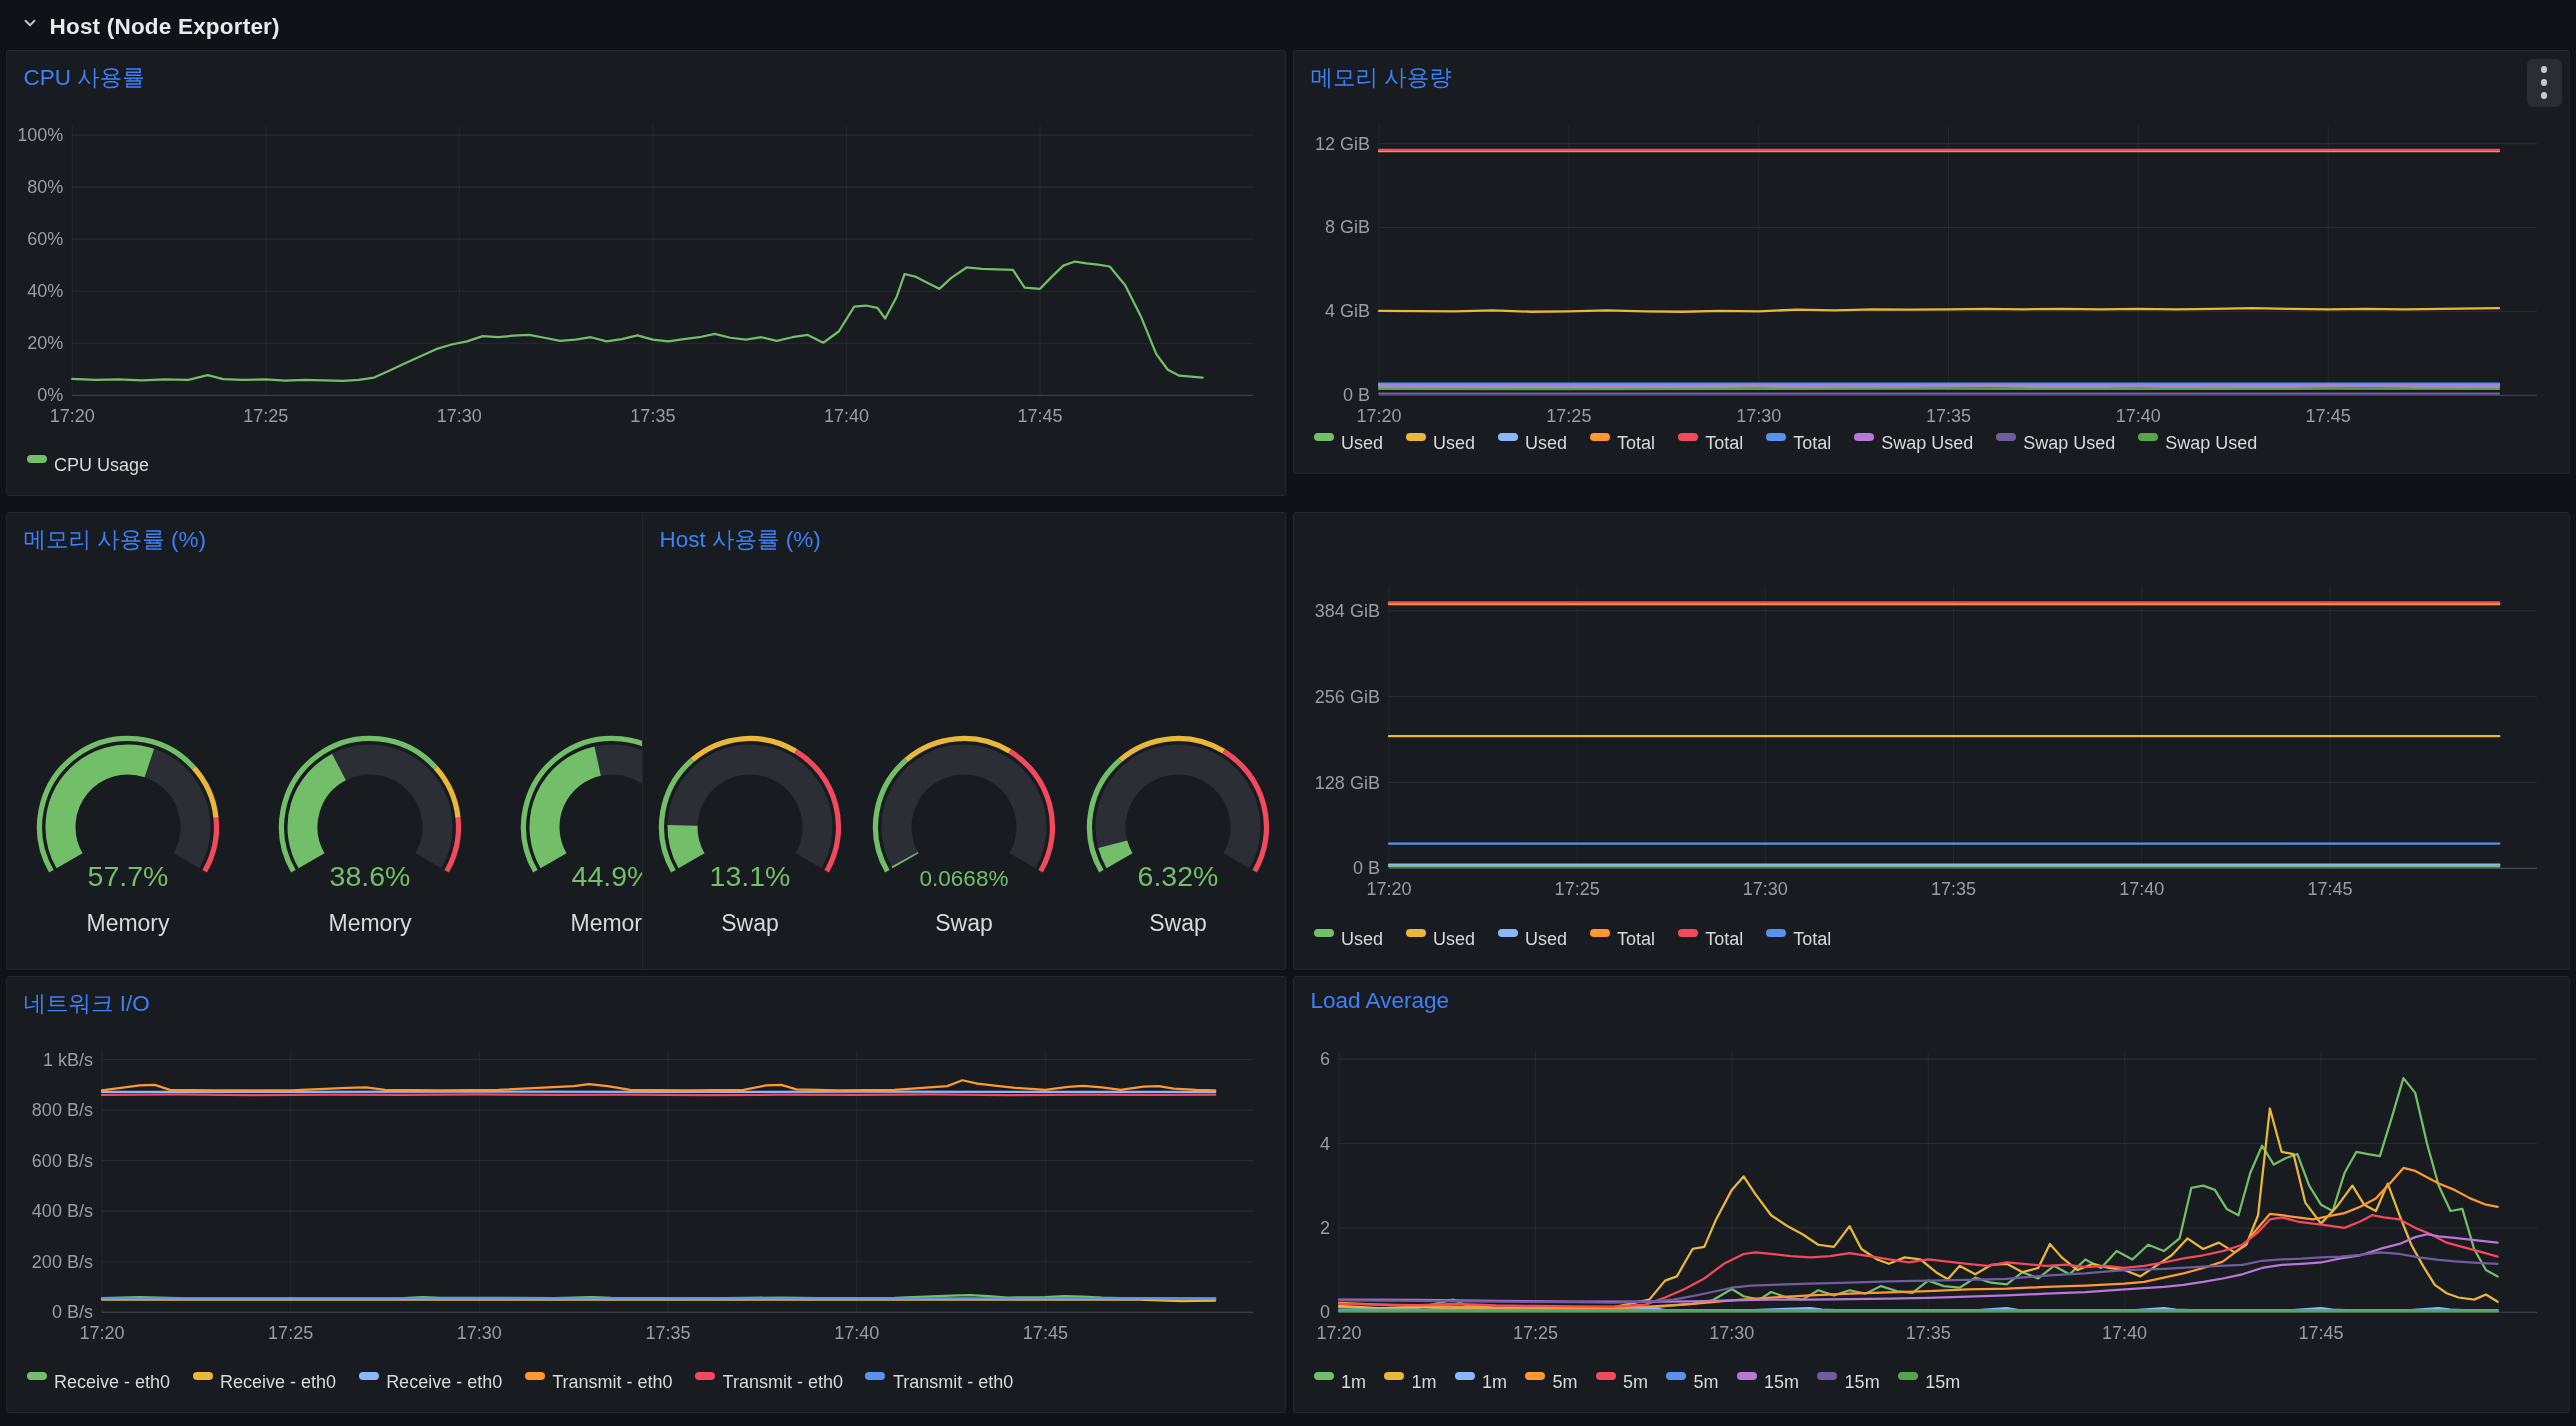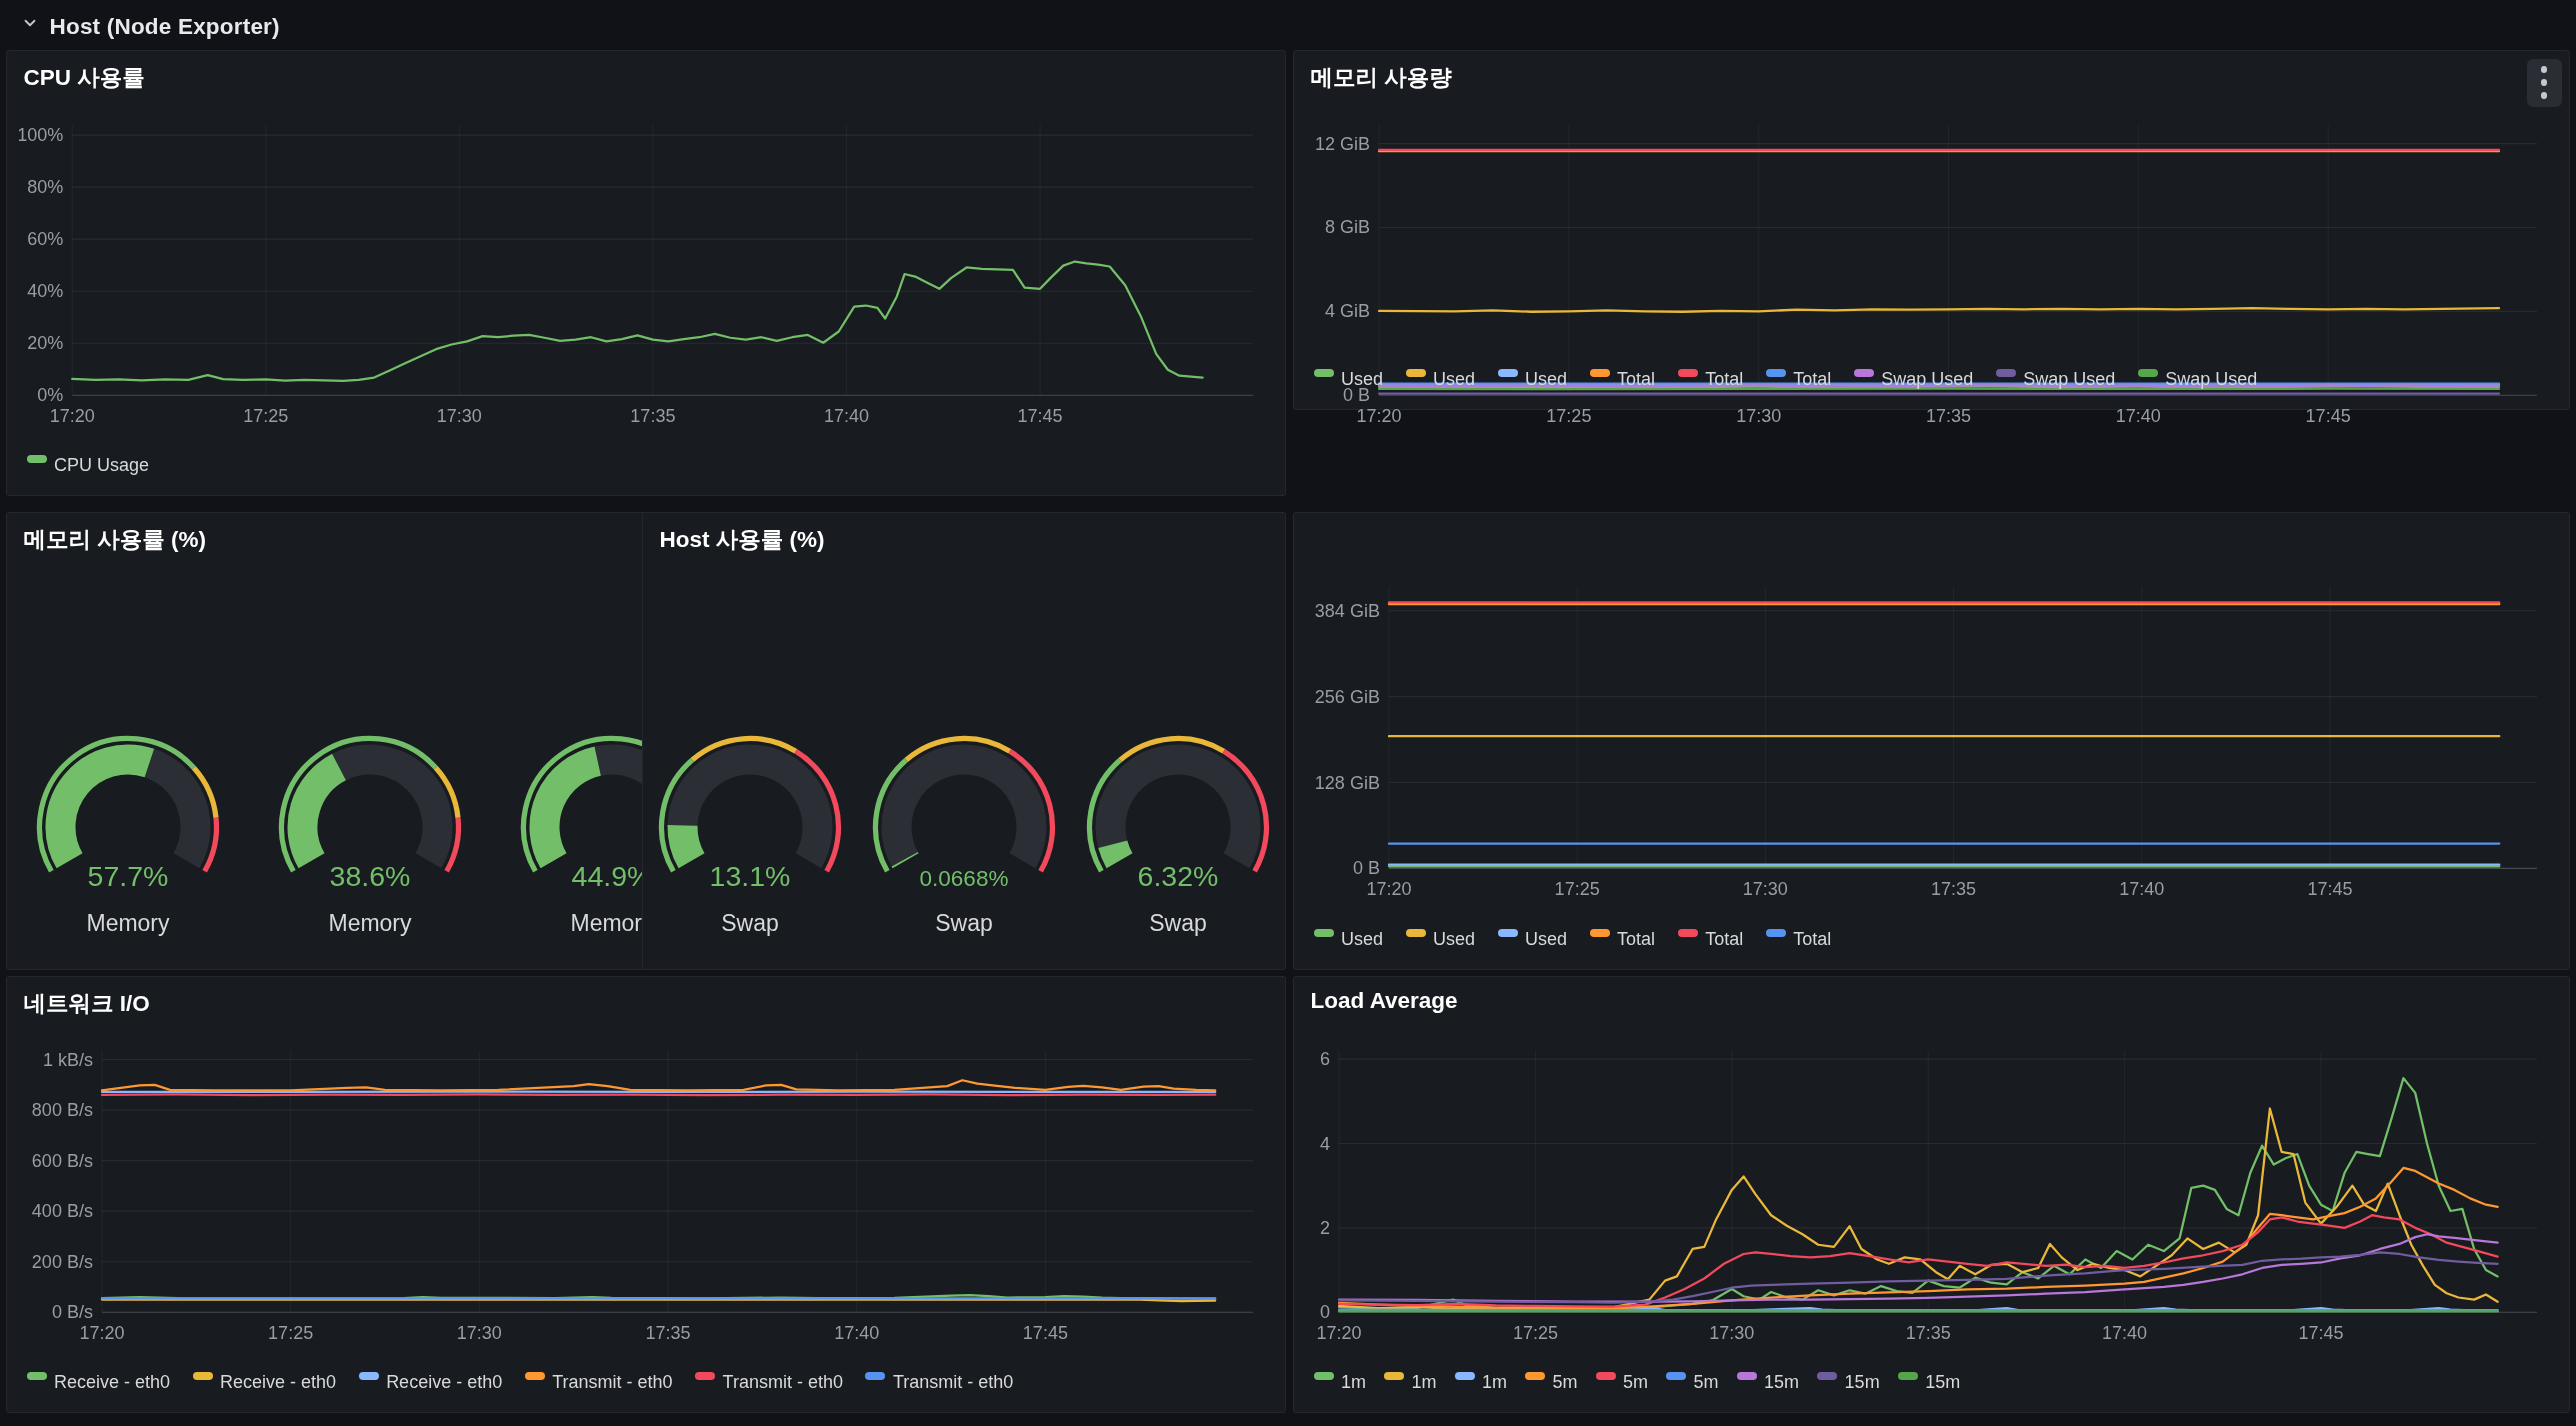--- a/index.html
+++ b/index.html
@@ -2,21 +2,21 @@
 <html style="font-size:12px"><head>
 <meta charset="utf-8">
 <style>
   html,body{margin:0;padding:0;background:#111217;}
   body{width:2576px;height:1426px;position:relative;overflow:hidden;
        font-family:"Liberation Sans","DejaVu Sans",sans-serif;color:#d8d9da;}
   .row-header{position:absolute;left:0;top:0;width:100%;height:45px;display:flex;align-items:center;cursor:pointer;}
   .row-header .chev{margin-left:19.5px;width:21px;height:21px;display:flex;align-items:center;justify-content:center;}
   .row-title{margin-left:9px;font-size:22.5px;font-weight:600;color:#e8e9ec;letter-spacing:0.2px;margin-top:8px;}
   .panel{position:absolute;background:#181b1f;border:0.8px solid #24272e;border-radius:3px;box-sizing:border-box;}
-  .panel-title{position:absolute;top:10.5px;left:16.5px;right:53px;font-size:22.5px;font-weight:700;color:#ffffff;white-space:nowrap;overflow:hidden;}
+  .panel-title{position:absolute;top:10.5px;left:16.5px;right:53px;font-size:22.5px;font-weight:400;color:#3b82f6;white-space:nowrap;overflow:hidden;}
   .chart-wrap{position:absolute;left:12px;right:12px;top:66px;bottom:66px;}
   .legend{position:absolute;left:19.5px;right:9px;bottom:16.5px;height:27px;display:flex;align-items:center;gap:22.5px;white-space:nowrap;overflow:hidden;}
   .legend .leg-item{display:flex;gap:7.5px;font-size:18px;color:#d8d9da;cursor:pointer;}
   .legend .chip{width:20px;height:8.3px;border-radius:4.5px;display:inline-block;}
   .gauge-row{position:absolute;left:0;right:0;top:218px;display:flex;justify-content:space-around;}
   .gauge{display:flex;flex-direction:column;align-items:center;}
   .gauge-label{margin-top:4.5px;font-size:23px;color:#d8d9da;text-align:center;}
   .panel-menu{position:absolute;top:7.5px;right:7.5px;width:35px;height:48px;border-radius:6px;background:#2b2d34;
               display:flex;flex-direction:column;align-items:center;justify-content:center;gap:6px;cursor:pointer;}
   .panel-menu .dot{width:6.8px;height:6.8px;border-radius:50%;background:#c7c8cd;}
@@ -67,21 +67,21 @@
       </svg>
     </div>
   <div class="legend">
       <span class="leg-item">
         <span class="chip" style="background: rgb(115, 191, 105);"></span>
         <span>CPU Usage</span>
       </span>
     </div>
 </div>
 
-<div class="panel" style="left:1293px;top:50px;width:1277px;height:360px;">
+<div class="panel" style="left:1293px;top:50px;width:1277px;height:424px;">
   <div class="panel-title">메모리 사용량</div>
   <div class="panel-menu">
     <span class="dot"></span>
     <span class="dot"></span>
     <span class="dot"></span>
   </div>
   <div class="chart-wrap">
       <svg width="1252" height="313" viewBox="0 0 1666 416">
         <line x1="97.19999999999999" y1="10" x2="97.19999999999999" y2="370" stroke="rgba(204,204,220,0.06)" stroke-width="1.5"></line>
         <text x="97.19999999999999" y="406" text-anchor="middle" fill="#9a9da6" font-size="24" font-family="inherit">17:20</text>

